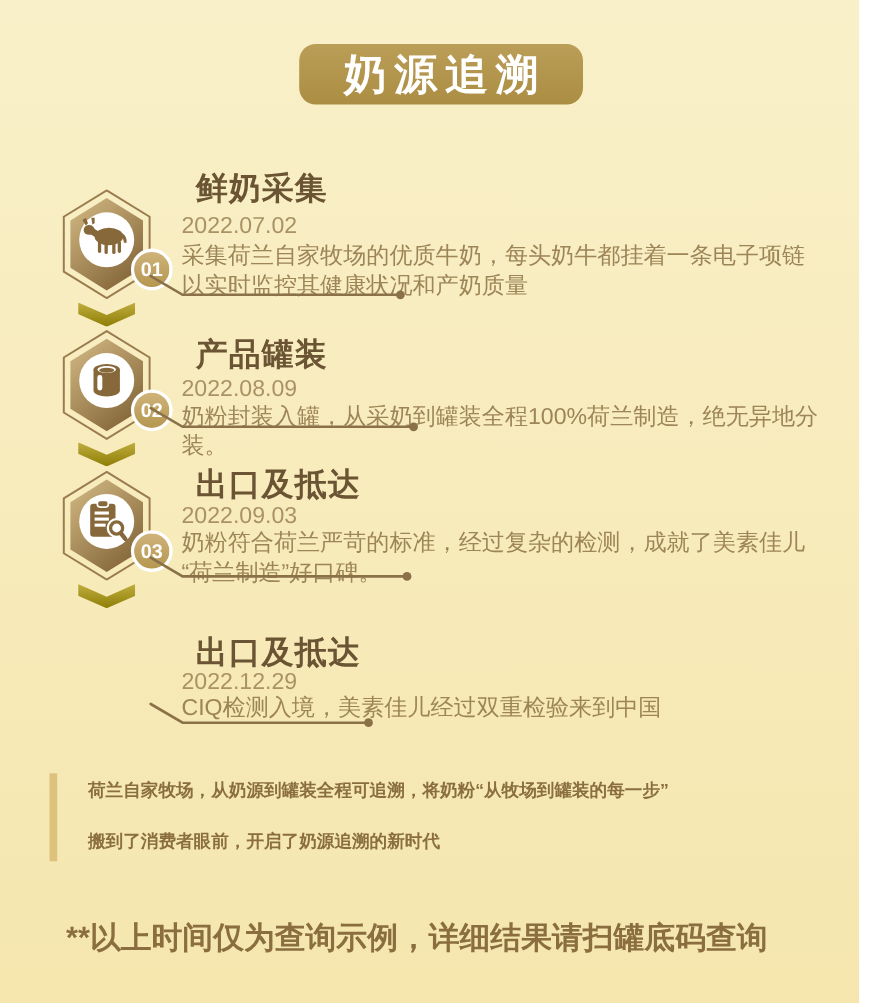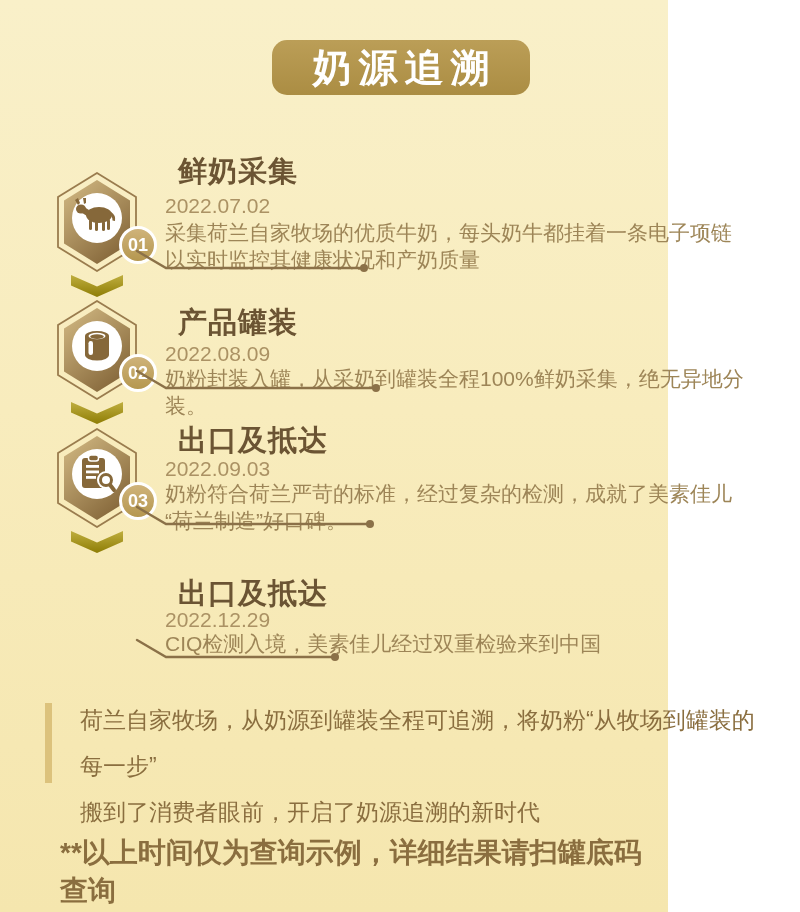--- a/index.html
+++ b/index.html
@@ -1,21 +1,21 @@
 <!DOCTYPE html>
 <html><head>
 <meta charset="utf-8">
 <style>
   html, body { margin: 0; padding: 0; }
   body {
     width: 800px; height: 912px; overflow: hidden;
     font-family: "Liberation Sans", sans-serif;
   }
   .page {
-    position: relative; width: 668px; height: 912px;
+    position: relative; width: 781px; height: 912px;
     background: linear-gradient(180deg, #f9f0c9 0%, #f8ecbd 45%, #f5e6ae 100%);
   }
   .banner {
     position: absolute; left: 272px; top: 40px; width: 258px; height: 55px;
     background: linear-gradient(180deg, #bb9e57 0%, #ab8d43 100%);
     border-radius: 15px;
     display: flex; align-items: center; justify-content: center;
   }
   .banner span {
     color: #ffffff; font-size: 39px; font-weight: bold;
@@ -44,21 +44,21 @@
     position: absolute; left: 71px; width: 52px; height: 22px;
     background: linear-gradient(180deg, #bfae3f 0%, #8e7d05 100%);
     clip-path: polygon(0 0, 50% 52%, 100% 0, 100% 48%, 50% 100%, 0 48%);
   }
   .summary-bar {
     position: absolute; left: 45px; top: 703px; width: 7px; height: 80px;
     background: #dcc27c;
   }
   .summary-text {
     position: absolute; left: 80px; top: 697px; width: 690px;
-    font-size: 23px; font-weight: normal; color: #8a6e3f;
+    font-size: 16px; font-weight: bold; color: #8a6e3f;
     line-height: 46px; white-space: pre-line;
   }
   .footnote {
     position: absolute; left: 60px; top: 834px;
     font-size: 28px; font-weight: bold; color: #8a6e3f;
   }
 </style>
 </head>
 <body>
 
@@ -117,21 +117,21 @@
         <ellipse cx="42" cy="36" rx="12" ry="5" fill="#86683a"></ellipse>
         <ellipse cx="42" cy="36" rx="8.5" ry="3.2" fill="#ffffff"></ellipse>
         <ellipse cx="42" cy="36.6" rx="6.8" ry="2.3" fill="#86683a"></ellipse>
         <rect x="33.5" y="41" width="4.5" height="14" rx="2.2" fill="#ffffff"></rect>
       </g>
     </svg>
     <div class="badge">02</div>
   </div>
   <div class="step-title" style="top:303px">产品罐装</div>
   <div class="step-date" style="top:342px">2022.08.09</div>
-  <div class="step-desc" style="top:365px">奶粉封装入罐，从采奶到罐装全程100%鲜奶采集，绝无异地分装。</div>
+  <div class="step-desc" style="top:365px">奶粉封装入罐，从采奶到罐装全程100%荷兰制造，绝无异地分装。</div>
   <svg class="conn" style="left:134px;top:368px" width="250" height="28">
     <polyline points="3,3 32,20 242,20" fill="none" stroke="#8b7148" stroke-width="2.4" stroke-linecap="round"></polyline>
     <circle cx="242" cy="20" r="4" fill="#8b7148"></circle>
   </svg>
   <div class="chevron" style="top:402px"></div>
 
   <div class="hex" style="top:428px">
     <svg viewBox="0 0 84 100" width="84" height="100">
       <polygon points="42,1 81,25 81,75 42,99 3,75 3,25" fill="none" stroke="#9a7c4e" stroke-width="1.8"></polygon>
       <polygon points="42,8 75,28.5 75,71.5 42,92 9,71.5 9,28.5" fill="url(#hexgrad)"></polygon>

